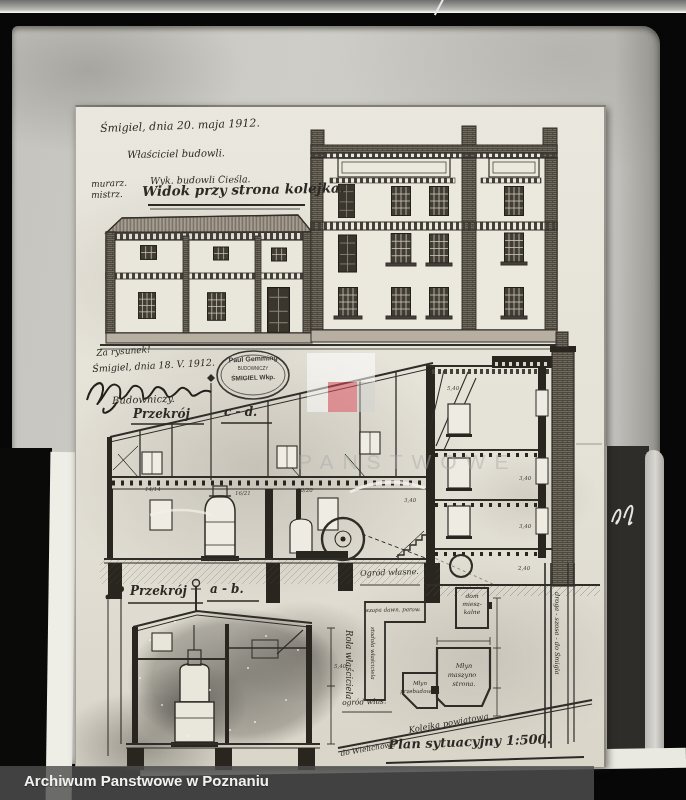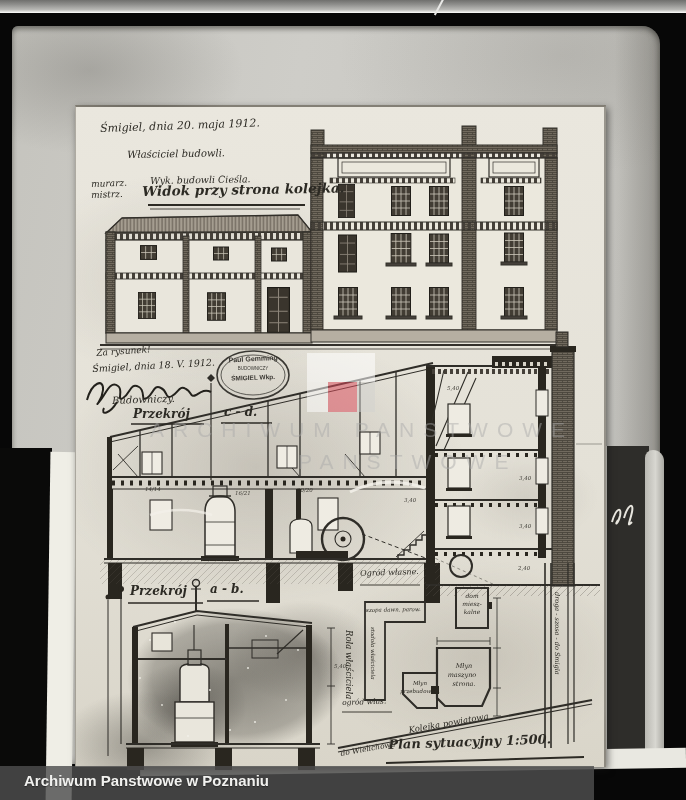--- a/index.html
+++ b/index.html
@@ -360,19 +360,18 @@
   <div class="t" style="left:519px;top:476px;font-size:5.5px;opacity:.85;">3,40</div>
   <div class="t" style="left:519px;top:524px;font-size:5.5px;opacity:.85;">3,40</div>
   <div class="t" style="left:447px;top:386px;font-size:5.5px;opacity:.85;">5,40</div>
   <div class="t" style="left:518px;top:566px;font-size:5.5px;opacity:.85;">2,40</div>
   <div class="t" style="left:334px;top:664px;font-size:5.5px;opacity:.85;">5,40</div>
 
   <div class="abs logo-a"></div>
   <div class="abs logo-b"></div>
   <div class="abs logo-c"></div>
   <div class="abs logo-d"></div>
-  <div class="wm" style="left:150px;top:418px;">ARCHIWUM PANSTWOWE</div>
   <div class="wm" style="left:298px;top:450px;">PANSTWOWE</div>
 
   <div class="abs footer-bar">
     <span class="footer-label">Archiwum Panstwowe w Poznaniu</span>
   </div>
 </div>
 
 </body></html>

